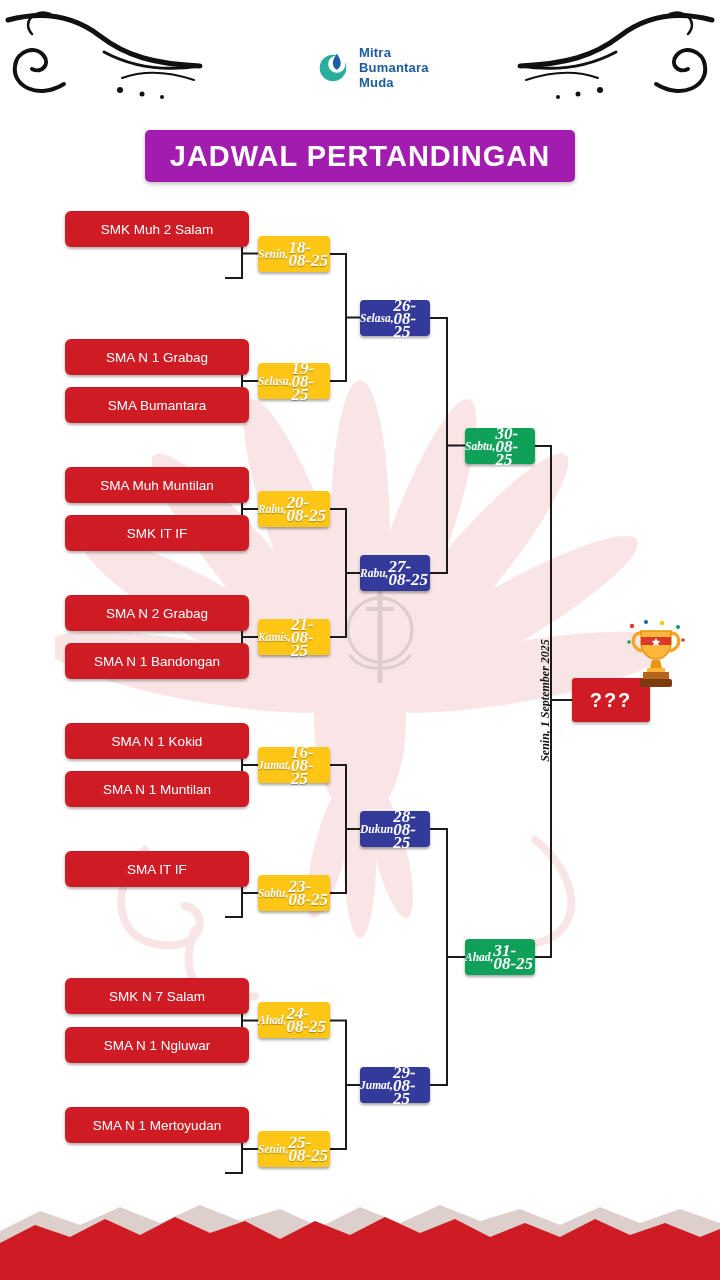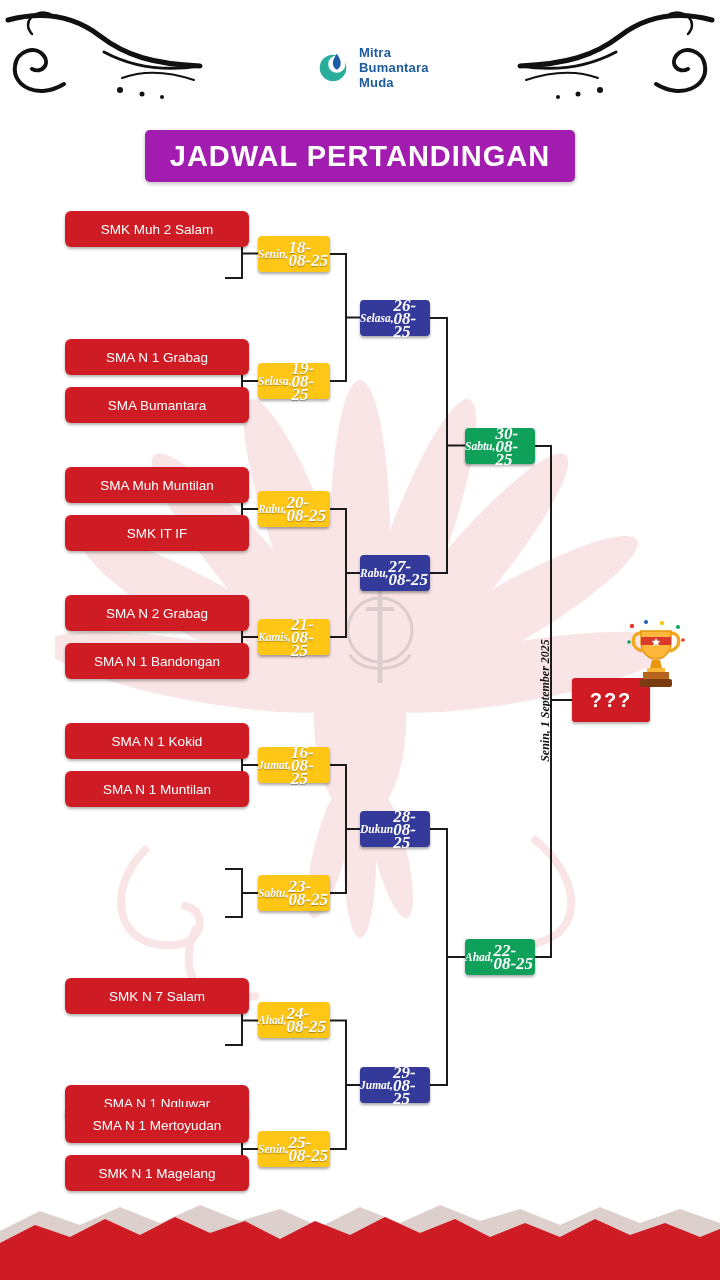--- a/index.html
+++ b/index.html
@@ -129,24 +129,24 @@
 
   <div class="team" style="top:211px">SMK Muh 2 Salam</div>
   <div class="team" style="top:339px">SMA N 1 Grabag</div>
   <div class="team" style="top:467px">SMA Muh Muntilan</div>
   <div class="team" style="top:387px">SMA Bumantara</div>
   <div class="team" style="top:515px">SMK IT IF</div>
   <div class="team" style="top:595px">SMA N 2 Grabag</div>
   <div class="team" style="top:643px">SMA N 1 Bandongan</div>
   <div class="team" style="top:723px">SMA N 1 Kokid</div>
   <div class="team" style="top:771px">SMA N 1 Muntilan</div>
+  <div class="team" style="top:851px">SMA IT IF</div>
   <div class="team" style="top:978px">SMK N 7 Salam</div>
-  <div class="team" style="top:1085px">SMA N 1 Ngluwar</div>
+  <div class="team" style="top:1027px">SMA N 1 Ngluwar</div>
   <div class="team" style="top:1107px">SMA N 1 Mertoyudan</div>
-  <div class="team" style="top:1155px">SMK N 1 Magelang</div>
 
   <div class="box yellow" style="top:236px">
     <span class="d1">Senin,</span>
     <span class="d2">18-08-25</span>
   </div>
   <div class="box yellow" style="top:363px">
     <span class="d1">Selasa,</span>
     <span class="d2">19-08-25</span>
   </div>
   <div class="box yellow" style="top:491px">
@@ -190,21 +190,21 @@
     <span class="d1">Jumat,</span>
     <span class="d2">29-08-25</span>
   </div>
 
   <div class="box green" style="top:428px">
     <span class="d1">Sabtu,</span>
     <span class="d2">30-08-25</span>
   </div>
   <div class="box green" style="top:939px">
     <span class="d1">Ahad,</span>
-    <span class="d2">22-08-25</span>
+    <span class="d2">31-08-25</span>
   </div>
 
   <div class="vdate">Senin, 1 September 2025</div>
   <div class="finalbox">???</div>
 
   <svg class="trophy" viewBox="0 0 64 76">
     <g>
       <circle cx="8" cy="8" r="2.2" fill="#E03A2F"></circle>
       <circle cx="22" cy="4" r="2" fill="#1B5EA8"></circle>
       <circle cx="38" cy="5" r="2.2" fill="#FFC616"></circle>

